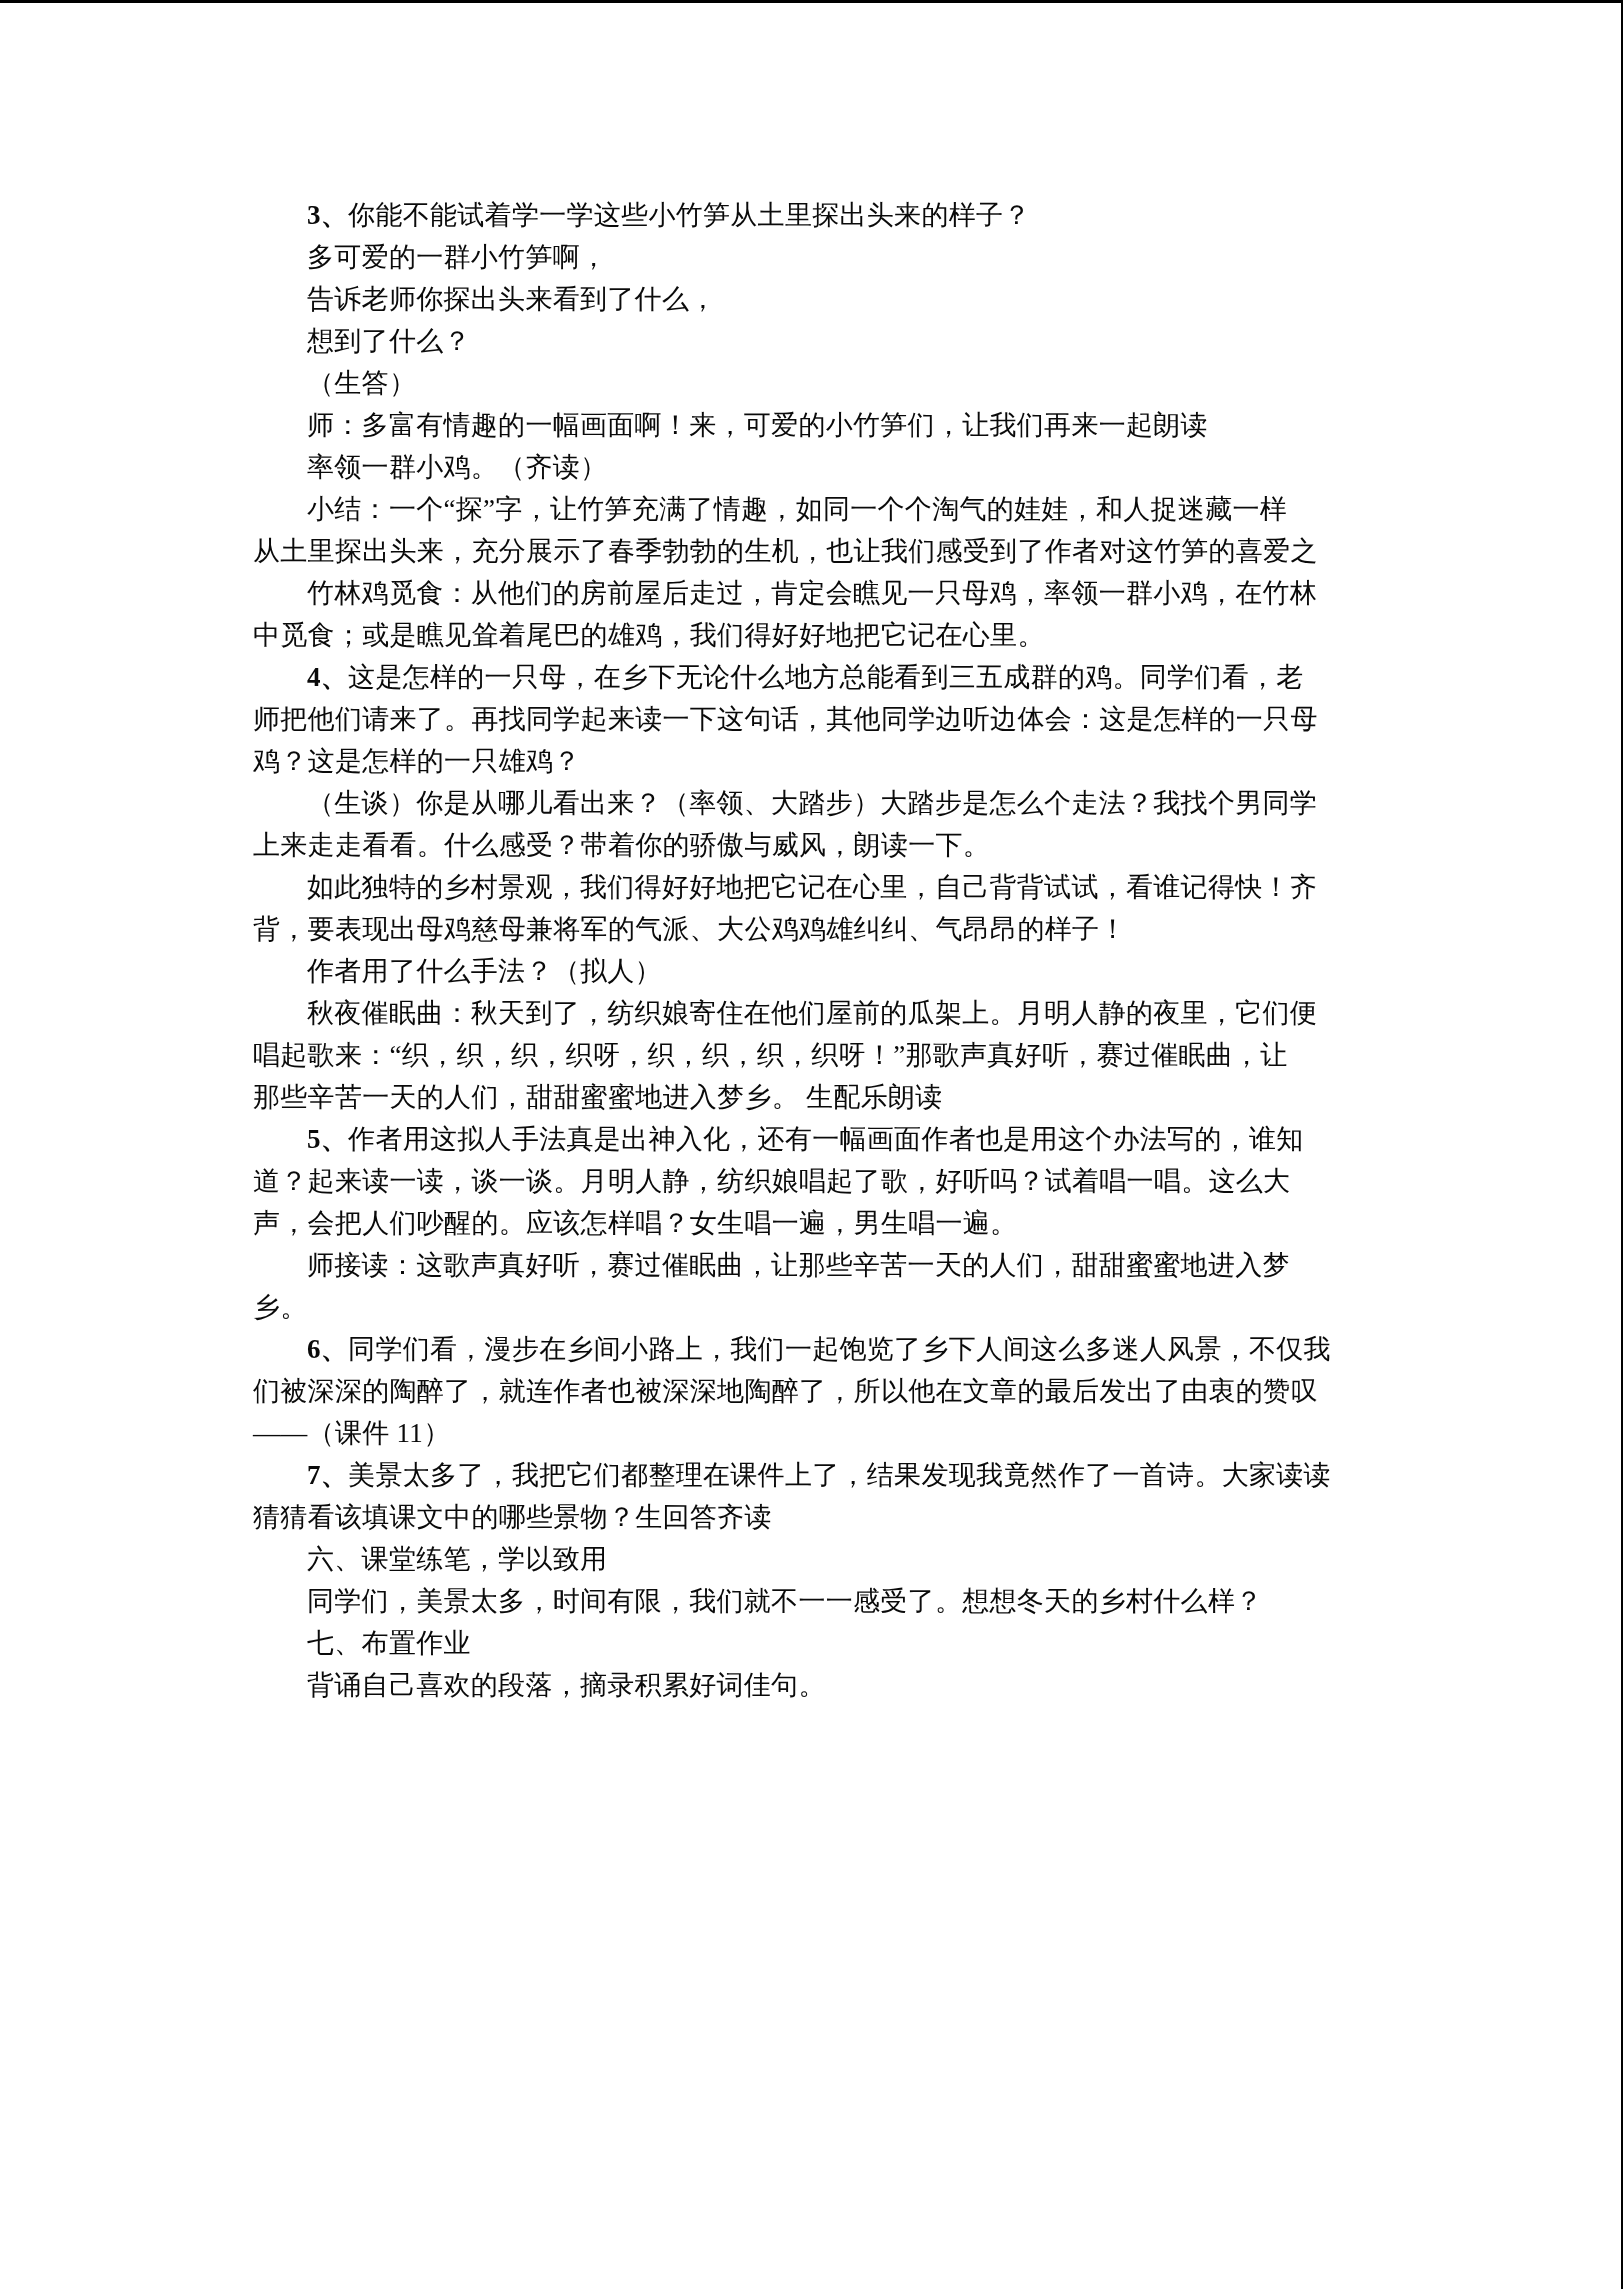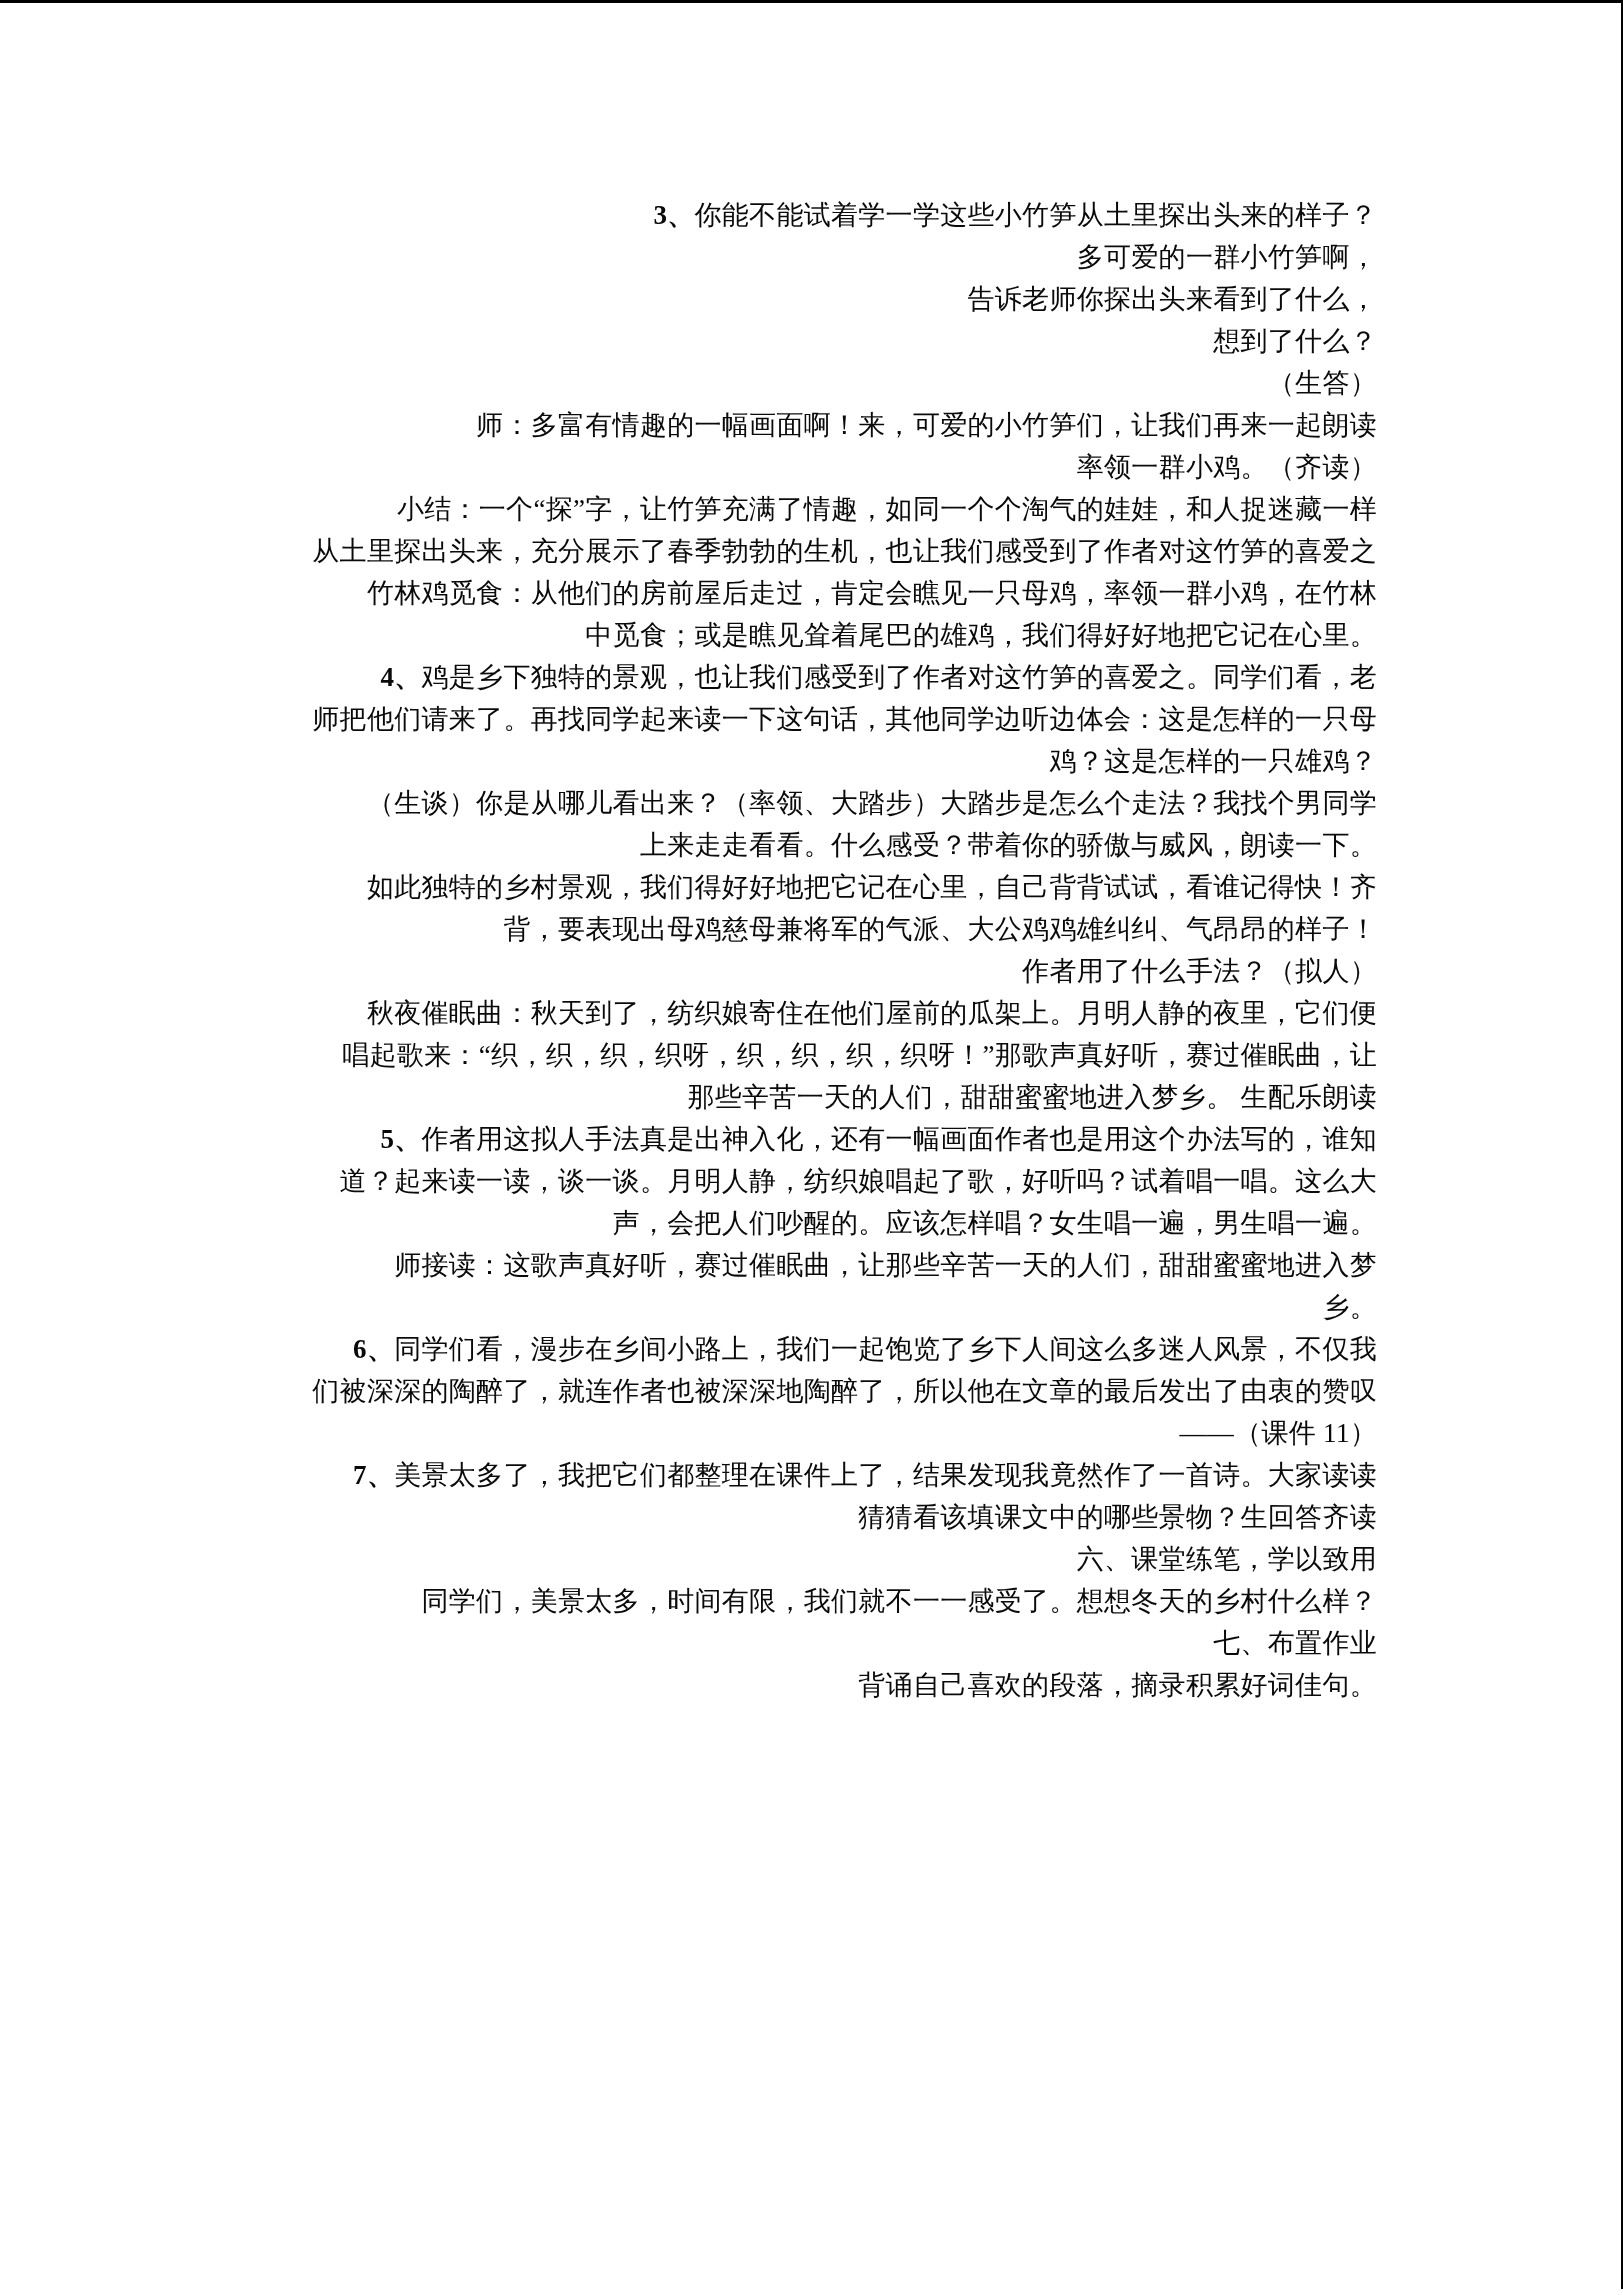--- a/index.html
+++ b/index.html
@@ -36,21 +36,20 @@
     top: 194px;
     width: 1124px;
     font-size: 27px;
     line-height: 42px;
     color: #0a0a0a;
     letter-spacing: 0.3px;
   }
   .line {
     white-space: pre-wrap;
     min-height: 42px;
-    text-align: right;
   }
   .line.indent {
     text-indent: 2em;
   }
   .line.bold {
     font-weight: normal;
   }
   .num {
     font-weight: bold;
   }
@@ -66,21 +65,21 @@
       <div class="line indent"><span>多可爱的一群小竹笋啊，</span></div>
       <div class="line indent"><span>告诉老师你探出头来看到了什么，</span></div>
       <div class="line indent"><span>想到了什么？</span></div>
       <div class="line indent"><span>（生答）</span></div>
       <div class="line indent"><span>师：多富有情趣的一幅画面啊！来，可爱的小竹笋们，让我们再来一起朗读</span></div>
       <div class="line indent"><span>率领一群小鸡。（齐读）</span></div>
       <div class="line indent"><span>小结：一个“探”字，让竹笋充满了情趣，如同一个个淘气的娃娃，和人捉迷藏一样</span></div>
       <div class="line"><span>从土里探出头来，充分展示了春季勃勃的生机，也让我们感受到了作者对这竹笋的喜爱之</span></div>
       <div class="line indent"><span>竹林鸡觅食：从他们的房前屋后走过，肯定会瞧见一只母鸡，率领一群小鸡，在竹林</span></div>
       <div class="line"><span>中觅食；或是瞧见耸着尾巴的雄鸡，我们得好好地把它记在心里。</span></div>
-      <div class="line indent"><span class="num">4、</span><span>鸡是乡下独特的景观，也让我们感受到了作者对这竹笋的喜爱之。同学们看，老</span></div>
+      <div class="line indent"><span class="num">4、</span><span>这是怎样的一只母，在乡下无论什么地方总能看到三五成群的鸡。同学们看，老</span></div>
       <div class="line"><span>师把他们请来了。再找同学起来读一下这句话，其他同学边听边体会：这是怎样的一只母</span></div>
       <div class="line"><span>鸡？这是怎样的一只雄鸡？</span></div>
       <div class="line indent"><span>（生谈）你是从哪儿看出来？（率领、大踏步）大踏步是怎么个走法？我找个男同学</span></div>
       <div class="line"><span>上来走走看看。什么感受？带着你的骄傲与威风，朗读一下。</span></div>
       <div class="line indent"><span>如此独特的乡村景观，我们得好好地把它记在心里，自己背背试试，看谁记得快！齐</span></div>
       <div class="line"><span>背，要表现出母鸡慈母兼将军的气派、大公鸡鸡雄纠纠、气昂昂的样子！</span></div>
       <div class="line indent"><span>作者用了什么手法？（拟人）</span></div>
       <div class="line indent"><span>秋夜催眠曲：秋天到了，纺织娘寄住在他们屋前的瓜架上。月明人静的夜里，它们便</span></div>
       <div class="line"><span>唱起歌来：“织，织，织，织呀，织，织，织，织呀！”那歌声真好听，赛过催眠曲，让</span></div>
       <div class="line"><span>那些辛苦一天的人们，甜甜蜜蜜地进入梦乡。 生配乐朗读</span></div>

